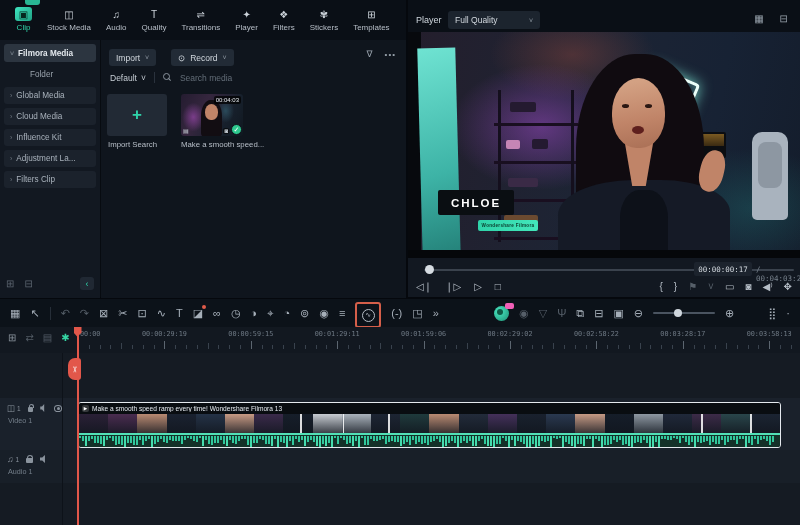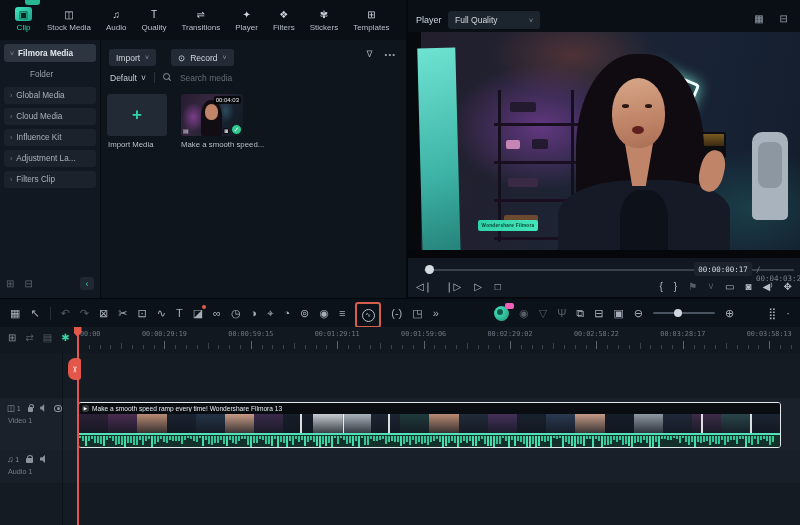--- a/index.html
+++ b/index.html
@@ -322,21 +322,21 @@
       <span class="plus">+</span>
     </div>
     <div class="tile video">
       <div class="hairv"></div>
       <div class="face"></div>
       <span class="dur">00:04:03</span>
       <span class="badge-film">▤</span>
       <span class="badge-cam">◙</span>
       <span class="check">✓</span>
     </div>
-    <span class="tile-lb" style="left:7px;">Import Media</span>
+    <span class="tile-lb" style="left:7px;">Import Search</span>
     <span class="tile-lb" style="left:80px;">Make a smooth speed...</span>
   </div>
 
   <div class="preview">
     <div class="edgeL"></div>
     <div class="tealpanel"></div>
     <div class="shelf">
       <div class="sh" style="top:22%;"></div>
         <div class="sh" style="top:47%;"></div>
       <div class="sh" style="top:72%;"></div>
@@ -352,20 +352,21 @@
     <div class="chair"></div>
     <div class="hair"></div>
     <div class="body"></div>
     <div class="chestskin"></div>
     <div class="face">
       <span class="eye" style="left:10px;"></span>
         <span class="eye" style="left:33px;"></span>
       <span class="mouth"></span>
     </div>
     <div class="hand"></div>
+    <div class="nametag">CHLOE</div>
     <div class="brand">Wondershare Filmora</div>
     <div class="letterbox"></div>
   </div>
 
   <div class="prog-track"></div>
   <div class="prog-dot"></div>
   <div class="tc-box">00:00:00:17</div>
   <span class="tc-total"><span>/</span> <span>00:04:03:21</span></span>
   <div id="transL">
       <span class="tbtn">◁❘</span>

